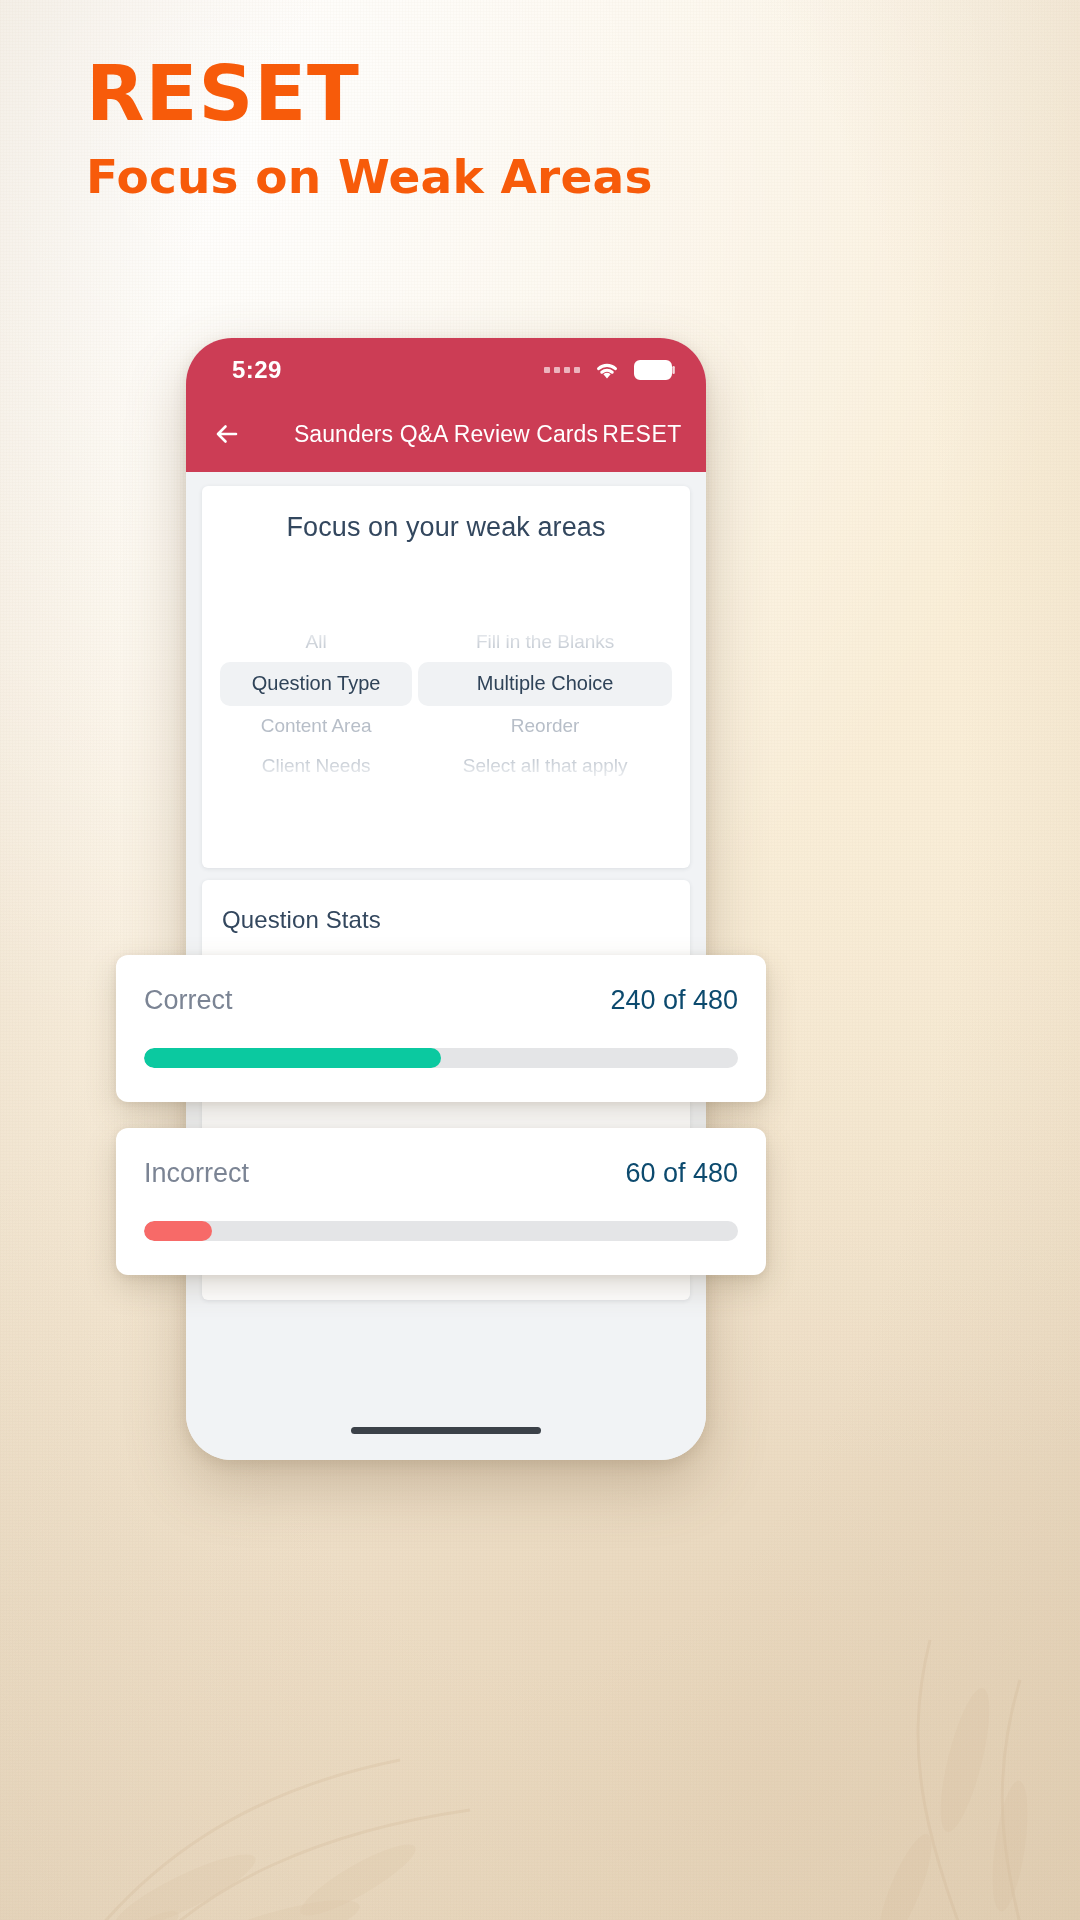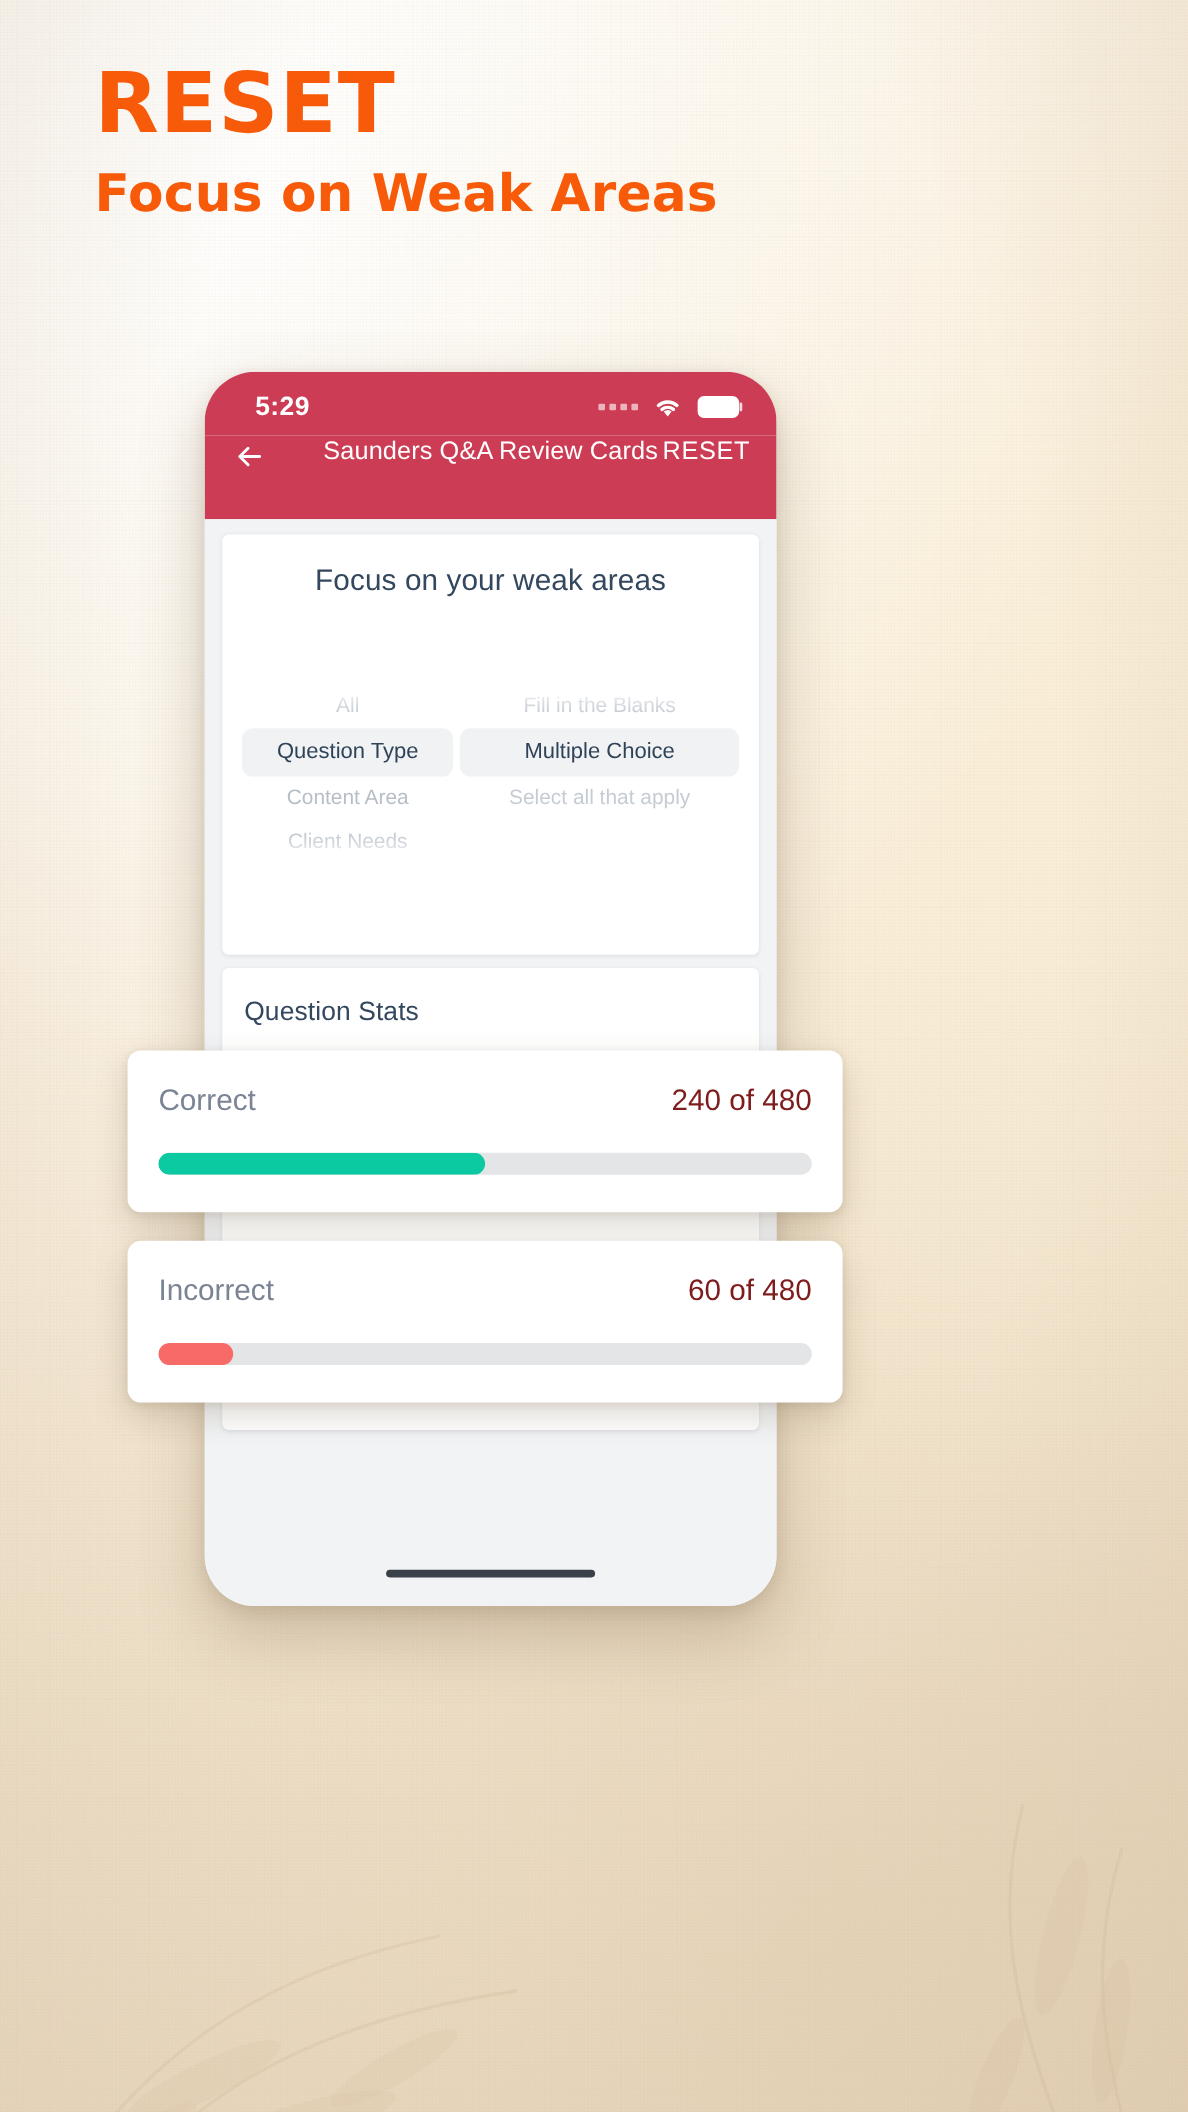--- a/index.html
+++ b/index.html
@@ -111,20 +111,21 @@
     display: block;
     width: 6px; height: 6px;
     background: rgba(255,255,255,.62);
     border-radius: 1px;
   }
 
   .appbar {
     height: 76px;
     background: #CC3D55;
     display: flex;
+    align-items: center;
     padding: 0 24px 0 22px;
     color: #fff;
     position: relative;
   }
   .back-arrow { width: 38px; height: 38px; flex: 0 0 auto; }
   .appbar-title {
     position: absolute;
     left: 0; right: 0;
     text-align: center;
     font-size: 23px;
@@ -248,21 +249,21 @@
     align-items: center;
     justify-content: space-between;
   }
   .stat-label {
     font-size: 27px;
     color: #7b8494;
     font-weight: 400;
   }
   .stat-value {
     font-size: 27px;
-    color: #7f1d1d;
+    color: #0c4a6e;
     font-weight: 400;
   }
   .track {
     margin-top: 32px;
     height: 20px;
     border-radius: 12px;
     background: #e4e5e7;
     overflow: hidden;
   }
   .fill {
@@ -343,20 +344,21 @@
           <div class="picker-row sel">Question Type</div>
           <div class="picker-row dim">Content Area</div>
           <div class="picker-row dim2">Client Needs</div>
           <div class="picker-mask-bot"></div>
         </div>
 
         <div class="picker wide">
           <div class="picker-mask-top"></div>
           <div class="picker-row dim2">Fill in the Blanks</div>
           <div class="picker-row sel">Multiple Choice</div>
+          <div class="picker-row dim">Reorder</div>
           <div class="picker-row dim2">Select all that apply</div>
           <div class="picker-mask-bot"></div>
         </div>
 
       </div>
     </div>
 
     <div class="card stats-card">
       <div class="stats-title">Question Stats</div>
       <div class="stats-sub">Tap to Review/Attempt</div>

